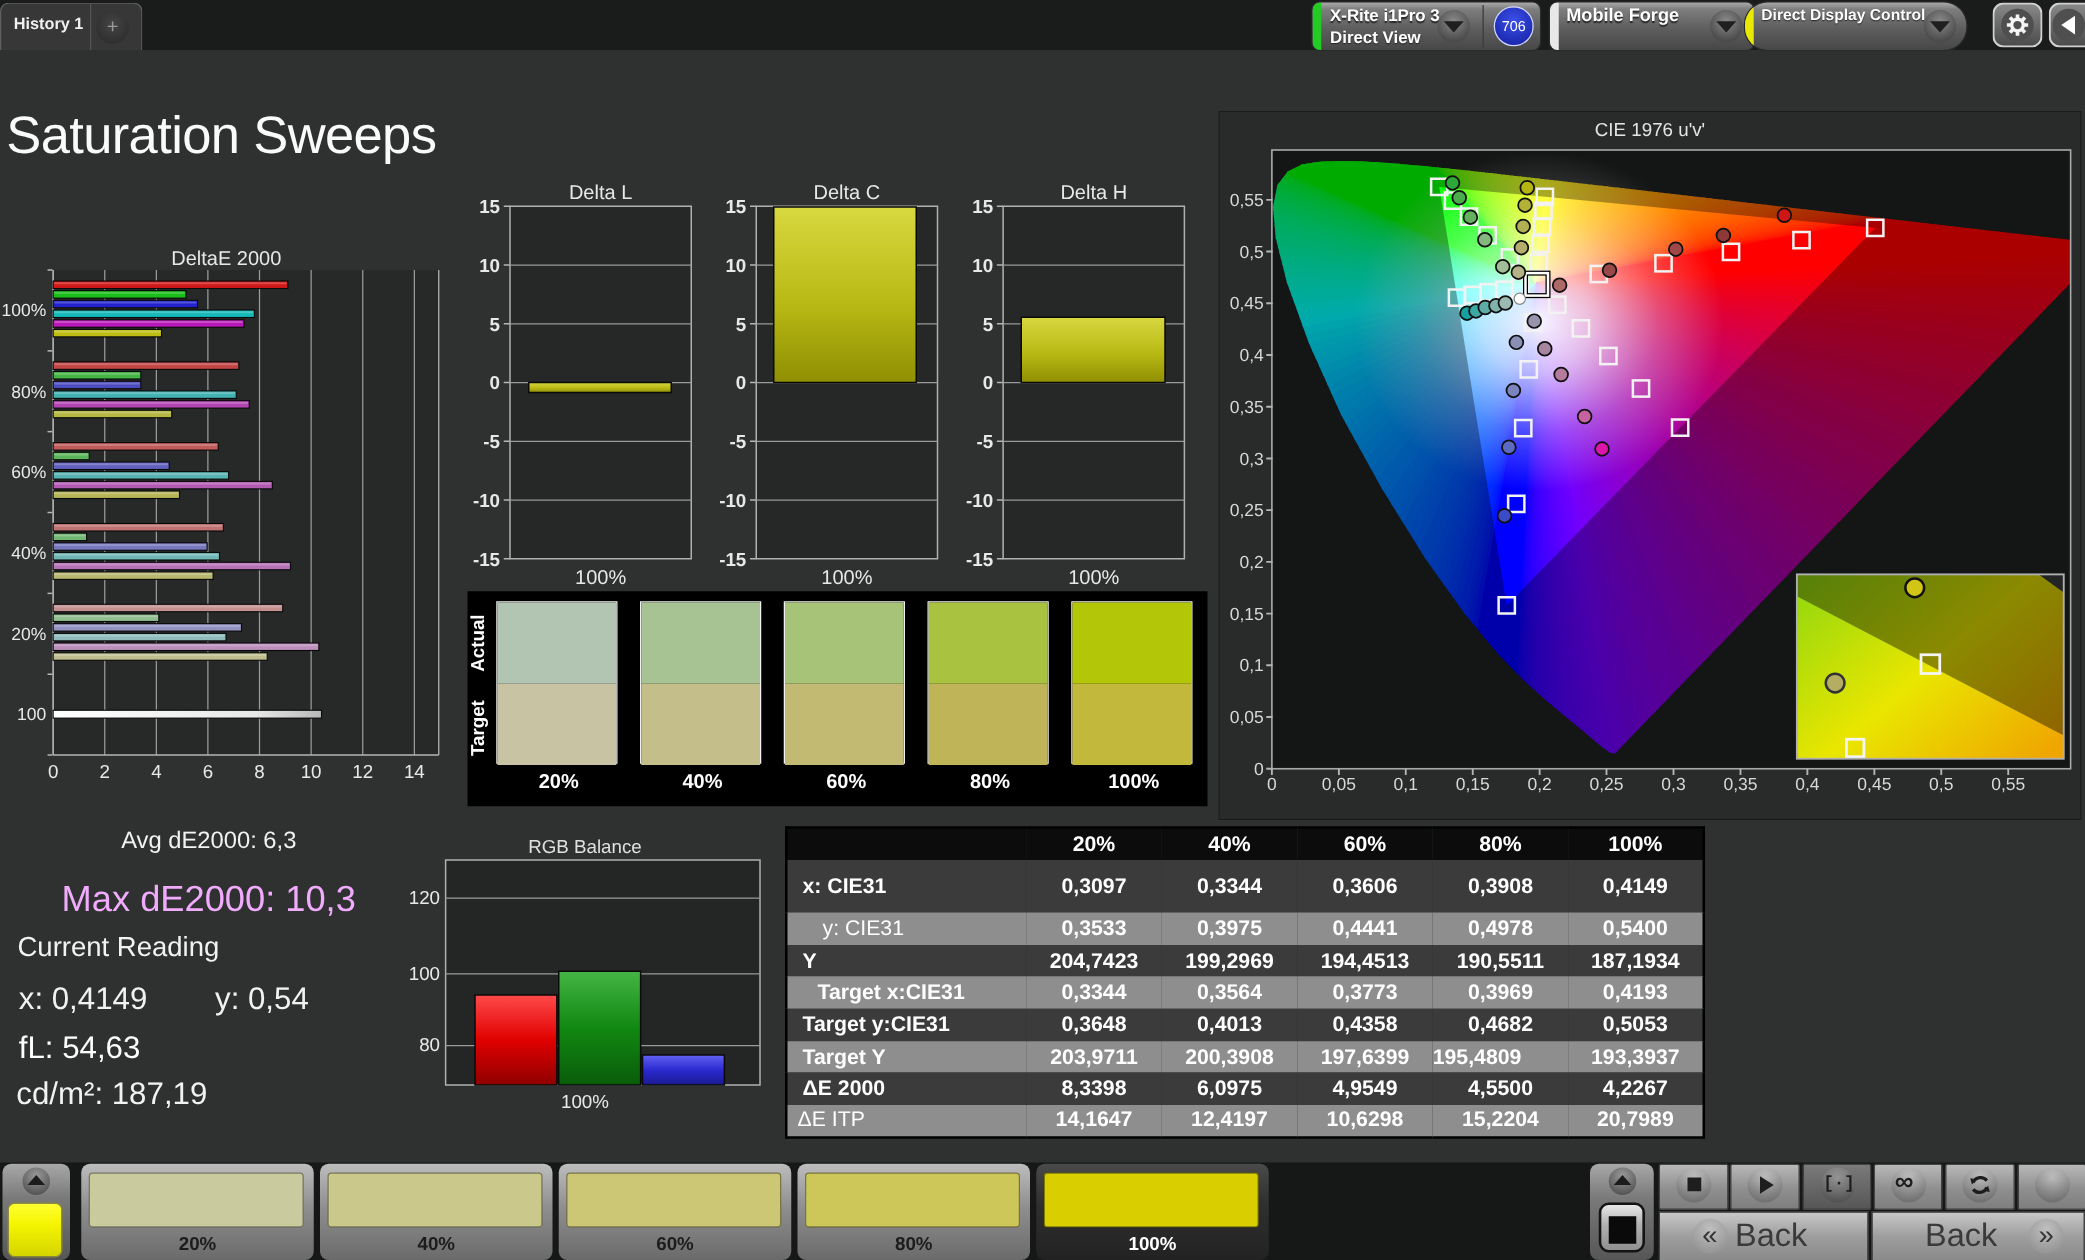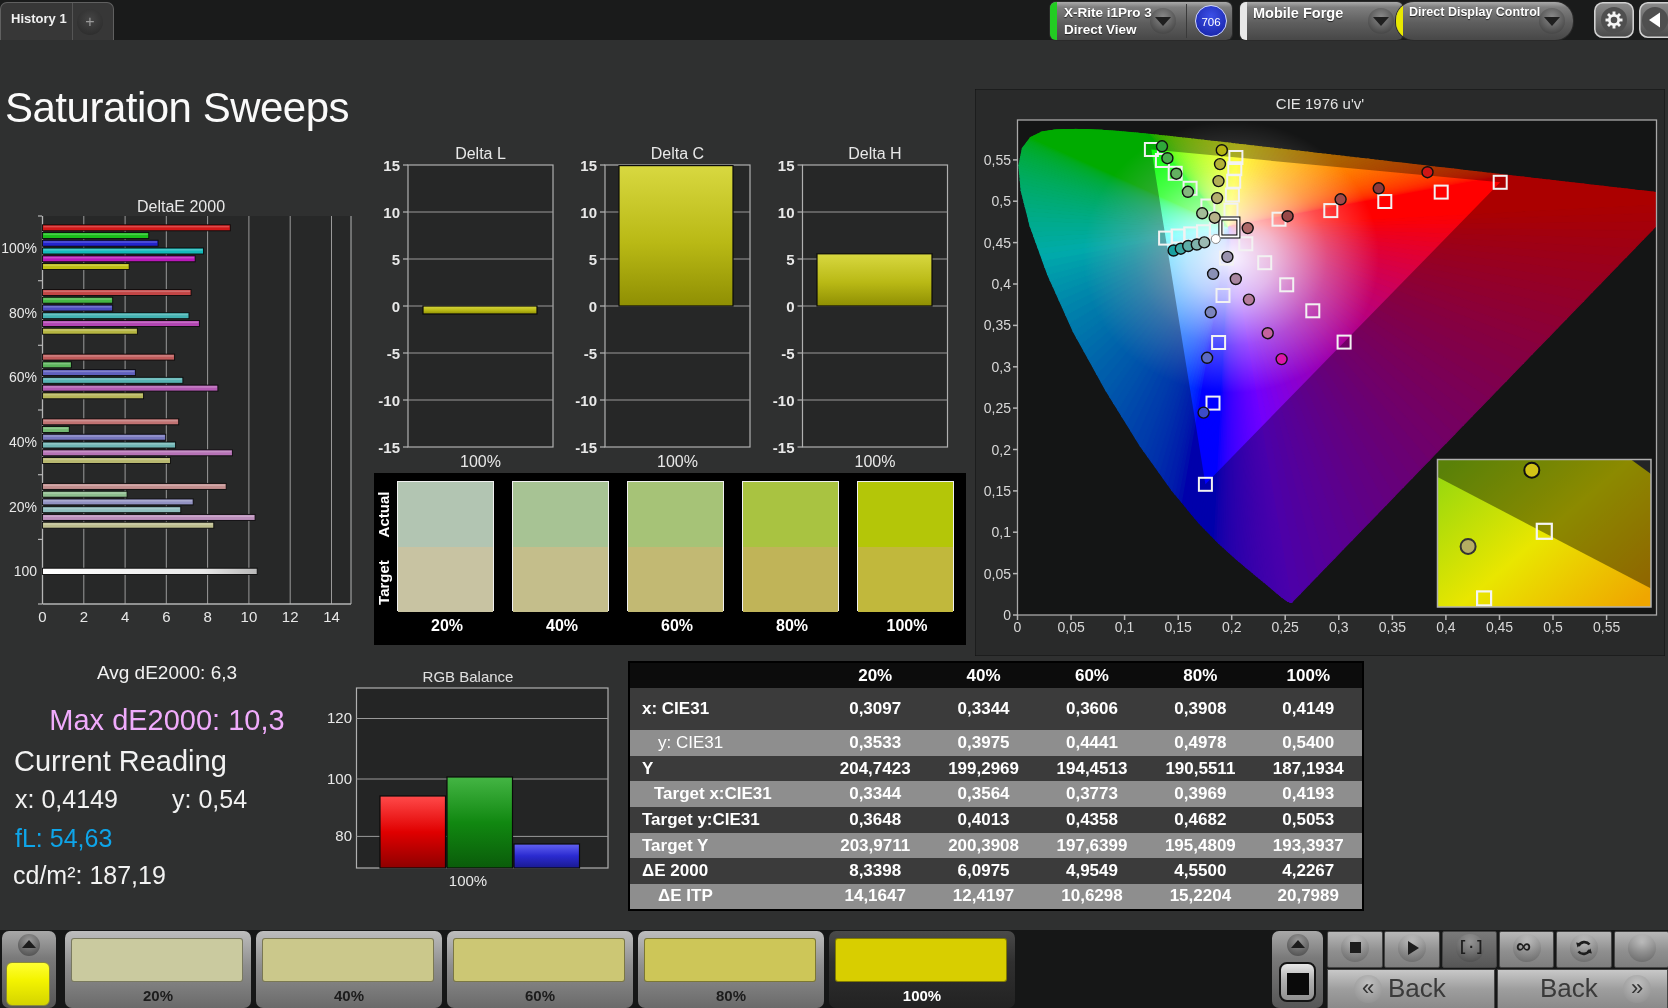--- a/index.html
+++ b/index.html
@@ -841,24 +841,24 @@
 <polygon points="656,370.5 676,370.5 676,385" fill="#242525"></polygon>
 <rect x="561.8" y="434.8" width="15" height="15" fill="none" stroke="#f5f5f5" stroke-width="2.2"></rect>
 <rect x="502.1" y="502.4" width="14" height="14" fill="none" stroke="#f5f5f5" stroke-width="2.2"></rect>
 <circle cx="556.8" cy="381.2" r="7.5" fill="#d3c516" stroke="#111" stroke-width="2"></circle>
 <circle cx="493.1" cy="457.4" r="7.5" fill="#b5ad62" stroke="#333" stroke-width="2"></circle>
 </g>
 <rect x="462.5" y="370.5" width="213.5" height="147.5" fill="none" stroke="#b0b0b0" stroke-width="1.5"></rect>
 </svg>
 <div style="position:absolute;left:0;top:662px;width:334px;text-align:center;color:#f2f2f2;font-size:19px">Avg dE2000: 6,3</div>
 <div style="position:absolute;left:0;top:704px;width:334px;text-align:center;color:#f0abfc;font-size:29px">Max dE2000: 10,3</div>
-<div style="position:absolute;left:14px;top:745px;color:#f2f2f2;font-size:29px">Current Reading</div>
+<div style="position:absolute;left:14px;top:745px;color:#f2f2f2;font-size:22px">Current Reading</div>
 <div style="position:absolute;left:15px;top:785px;color:#f2f2f2;font-size:25px">x: 0,4149</div>
 <div style="position:absolute;left:172px;top:785px;color:#f2f2f2;font-size:25px">y: 0,54</div>
-<div style="position:absolute;left:15px;top:824px;color:#0ea5e9;font-size:25px">fL: 54,63</div>
+<div style="position:absolute;left:15px;top:824px;color:#ffffff;font-size:25px">fL: 54,63</div>
 <div style="position:absolute;left:13px;top:861px;color:#f2f2f2;font-size:25px">cd/m²: 187,19</div>
 <svg style="position:absolute;left:310px;top:668px" width="310" height="228" viewBox="0 0 310 228">
 <defs>
 <linearGradient id="rg" x1="0" y1="0" x2="0" y2="1">
         <stop offset="0" stop-color="#ff4a4a"></stop>
         <stop offset="0.5" stop-color="#e00000"></stop>
         <stop offset="1" stop-color="#8f0000"></stop>
       </linearGradient>
 <linearGradient id="gg" x1="0" y1="0" x2="0" y2="1">
         <stop offset="0" stop-color="#44b544"></stop>
@@ -938,33 +938,33 @@
         <td style="text-align:center;font-weight:bold">0,4013</td>
         <td style="text-align:center;font-weight:bold">0,4358</td>
         <td style="text-align:center;font-weight:bold">0,4682</td>
         <td style="text-align:center;font-weight:bold">0,5053</td>
       </tr>
       <tr style="background:#8e8e8e;height:25.7px">
         <td style="font-weight:bold;padding-left:12px">Target Y</td>
         <td style="text-align:center;font-weight:bold">203,9711</td>
         <td style="text-align:center;font-weight:bold">200,3908</td>
         <td style="text-align:center;font-weight:bold">197,6399</td>
-        <td style="text-align:center;font-weight:bold">195,4809</td>
+        <td style="font-weight:bold">195,4809</td>
         <td style="text-align:center;font-weight:bold">193,3937</td>
       </tr>
       <tr style="background:#3b3b3b;height:25.7px">
         <td style="font-weight:bold;padding-left:12px">ΔE 2000</td>
         <td style="text-align:center;font-weight:bold">8,3398</td>
         <td style="text-align:center;font-weight:bold">6,0975</td>
         <td style="text-align:center;font-weight:bold">4,9549</td>
         <td style="text-align:center;font-weight:bold">4,5500</td>
         <td style="text-align:center;font-weight:bold">4,2267</td>
       </tr>
       <tr style="background:#8e8e8e;height:25.7px">
-        <td style="font-weight:bold;padding-left:28px">ΔE ITP</td>
+        <td style="font-weight:normal;padding-left:8px">ΔE ITP</td>
         <td style="text-align:center;font-weight:bold">14,1647</td>
         <td style="text-align:center;font-weight:bold">12,4197</td>
         <td style="text-align:center;font-weight:bold">10,6298</td>
         <td style="text-align:center;font-weight:bold">15,2204</td>
         <td style="text-align:center;font-weight:bold">20,7989</td>
       </tr>
     </tbody>
   </table>
 <div style="position:absolute;left:0;top:930px;width:1668px;height:78px;background:#161717">
     <div style="position:absolute;left:2px;top:1px;width:54px;height:77px;border-radius:7px;background:linear-gradient(180deg,#a8a8a8 0,#7a7a7a 35%,#565656 100%)">

